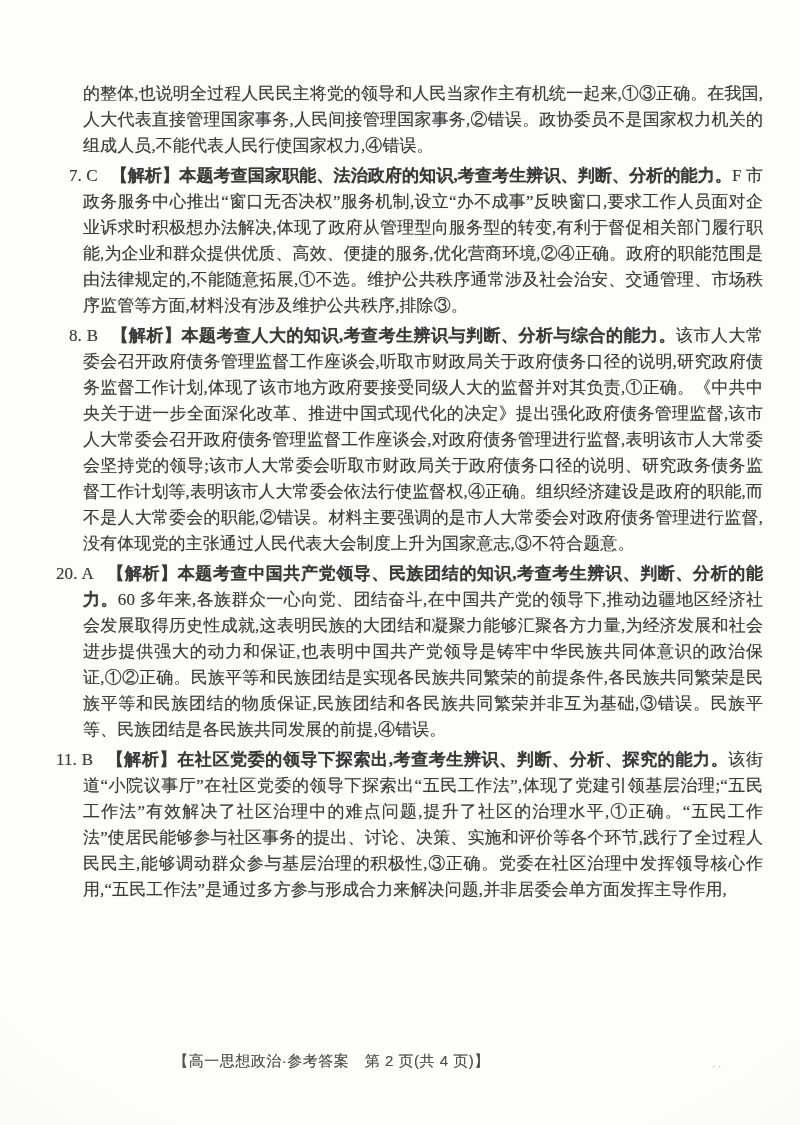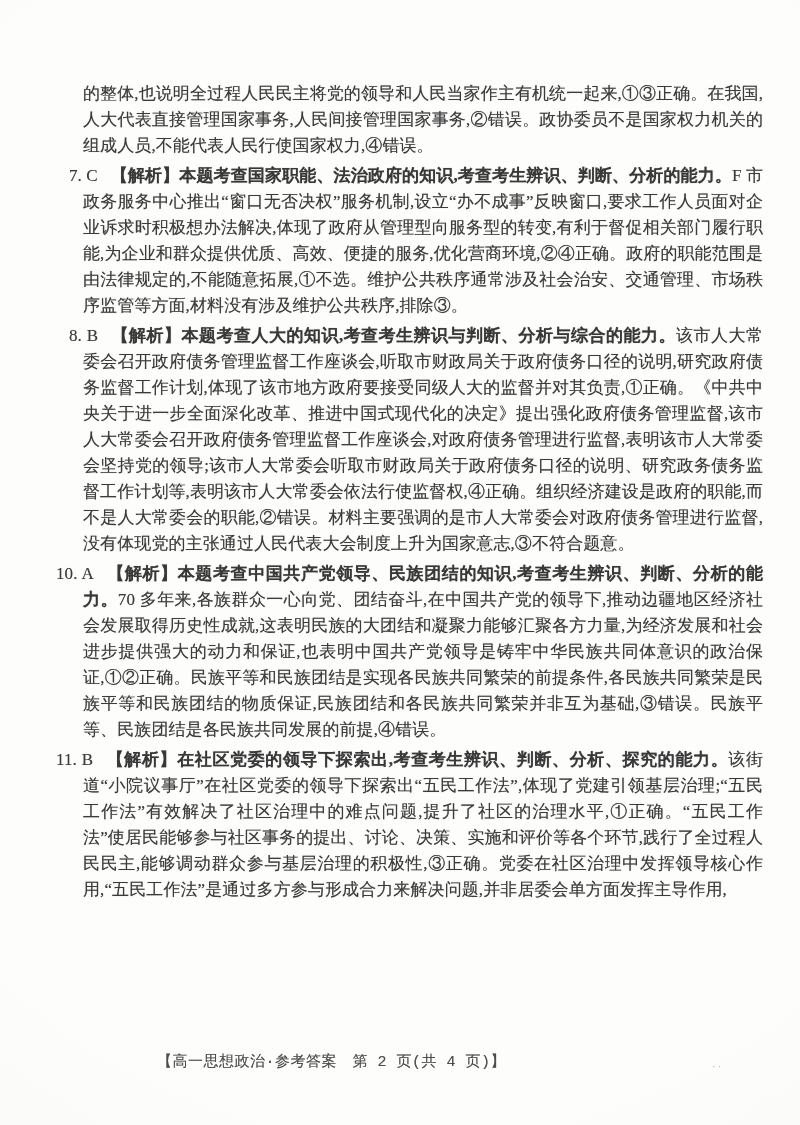--- a/index.html
+++ b/index.html
@@ -28,21 +28,21 @@
   .ans-label{margin-right:13px;white-space:pre;}
   .intro{
     font-family:Liberation Serif, serif;
     font-weight:700;color:#383838;
     text-shadow:0 0 0.8px rgba(60,60,60,0.6);
   }
   .body-text{}
   .footer{
     position:absolute;left:0;top:1052px;width:663px;
     text-align:center;
-    font-family:Liberation Mono, monospace;
+    font-family:Liberation Sans, sans-serif;
     font-size:15px;color:#4d4d4d;
     text-shadow:0 0 0.6px rgba(90,90,90,0.5);
     letter-spacing:0.5px;
   }
   .artifact{
     position:absolute;left:712px;top:1060px;
     font-size:11px;color:#b0b0ae;letter-spacing:2px;
   }
 </style>
 </head>
@@ -52,21 +52,21 @@
 
   <div class="content">
 
     <p class="cont">的整体,也说明全过程人民民主将党的领导和人民当家作主有机统一起来,①③正确。在我国,人大代表直接管理国家事务,人民间接管理国家事务,②错误。政协委员不是国家权力机关的组成人员,不能代表人民行使国家权力,④错误。</p>
 
     <p class="item"><span class="ans-label">7. C</span><span class="intro">【解析】本题考查国家职能、法治政府的知识,考查考生辨识、判断、分析的能力。</span><span class="body-text">F 市政务服务中心推出“窗口无否决权”服务机制,设立“办不成事”反映窗口,要求工作人员面对企业诉求时积极想办法解决,体现了政府从管理型向服务型的转变,有利于督促相关部门履行职能,为企业和群众提供优质、高效、便捷的服务,优化营商环境,②④正确。政府的职能范围是由法律规定的,不能随意拓展,①不选。维护公共秩序通常涉及社会治安、交通管理、市场秩序监管等方面,材料没有涉及维护公共秩序,排除③。</span></p>
 
     <p class="item"><span class="ans-label">8. B</span><span class="intro">【解析】本题考查人大的知识,考查考生辨识与判断、分析与综合的能力。</span><span class="body-text">该市人大常委会召开政府债务管理监督工作座谈会,听取市财政局关于政府债务口径的说明,研究政府债务监督工作计划,体现了该市地方政府要接受同级人大的监督并对其负责,①正确。《中共中央关于进一步全面深化改革、推进中国式现代化的决定》提出强化政府债务管理监督,该市人大常委会召开政府债务管理监督工作座谈会,对政府债务管理进行监督,表明该市人大常委会坚持党的领导;该市人大常委会听取市财政局关于政府债务口径的说明、研究政务债务监督工作计划等,表明该市人大常委会依法行使监督权,④正确。组织经济建设是政府的职能,而不是人大常委会的职能,②错误。材料主要强调的是市人大常委会对政府债务管理进行监督,没有体现党的主张通过人民代表大会制度上升为国家意志,③不符合题意。</span></p>
 
 
-    <p class="item wide"><span class="ans-label">10. A</span><span class="intro">【解析】本题考查中国共产党领导、民族团结的知识,考查考生辨识、判断、分析的能力。</span><span class="body-text">70 多年来,各族群众一心向党、团结奋斗,在中国共产党的领导下,推动边疆地区经济社会发展取得历史性成就,这表明民族的大团结和凝聚力能够汇聚各方力量,为经济发展和社会进步提供强大的动力和保证,也表明中国共产党领导是铸牢中华民族共同体意识的政治保证,①②正确。民族平等和民族团结是实现各民族共同繁荣的前提条件,各民族共同繁荣是民族平等和民族团结的物质保证,民族团结和各民族共同繁荣并非互为基础,③错误。民族平等、民族团结是各民族共同发展的前提,④错误。</span></p>
+    <p class="item wide"><span class="ans-label">20. A</span><span class="intro">【解析】本题考查中国共产党领导、民族团结的知识,考查考生辨识、判断、分析的能力。</span><span class="body-text">60 多年来,各族群众一心向党、团结奋斗,在中国共产党的领导下,推动边疆地区经济社会发展取得历史性成就,这表明民族的大团结和凝聚力能够汇聚各方力量,为经济发展和社会进步提供强大的动力和保证,也表明中国共产党领导是铸牢中华民族共同体意识的政治保证,①②正确。民族平等和民族团结是实现各民族共同繁荣的前提条件,各民族共同繁荣是民族平等和民族团结的物质保证,民族团结和各民族共同繁荣并非互为基础,③错误。民族平等、民族团结是各民族共同发展的前提,④错误。</span></p>
 
     <p class="item wide"><span class="ans-label">11. B</span><span class="intro">【解析】在社区党委的领导下探索出,考查考生辨识、判断、分析、探究的能力。</span><span class="body-text">该街道“小院议事厅”在社区党委的领导下探索出“五民工作法”,体现了党建引领基层治理;“五民工作法”有效解决了社区治理中的难点问题,提升了社区的治理水平,①正确。“五民工作法”使居民能够参与社区事务的提出、讨论、决策、实施和评价等各个环节,践行了全过程人民民主,能够调动群众参与基层治理的积极性,③正确。党委在社区治理中发挥领导核心作用,“五民工作法”是通过多方参与形成合力来解决问题,并非居委会单方面发挥主导作用,</span></p>
 
   </div>
 
   <div class="footer">【高一思想政治·参考答案　第 2 页(共 4 页)】</div>
 
   <div class="artifact">··</div>
 
 </div>

